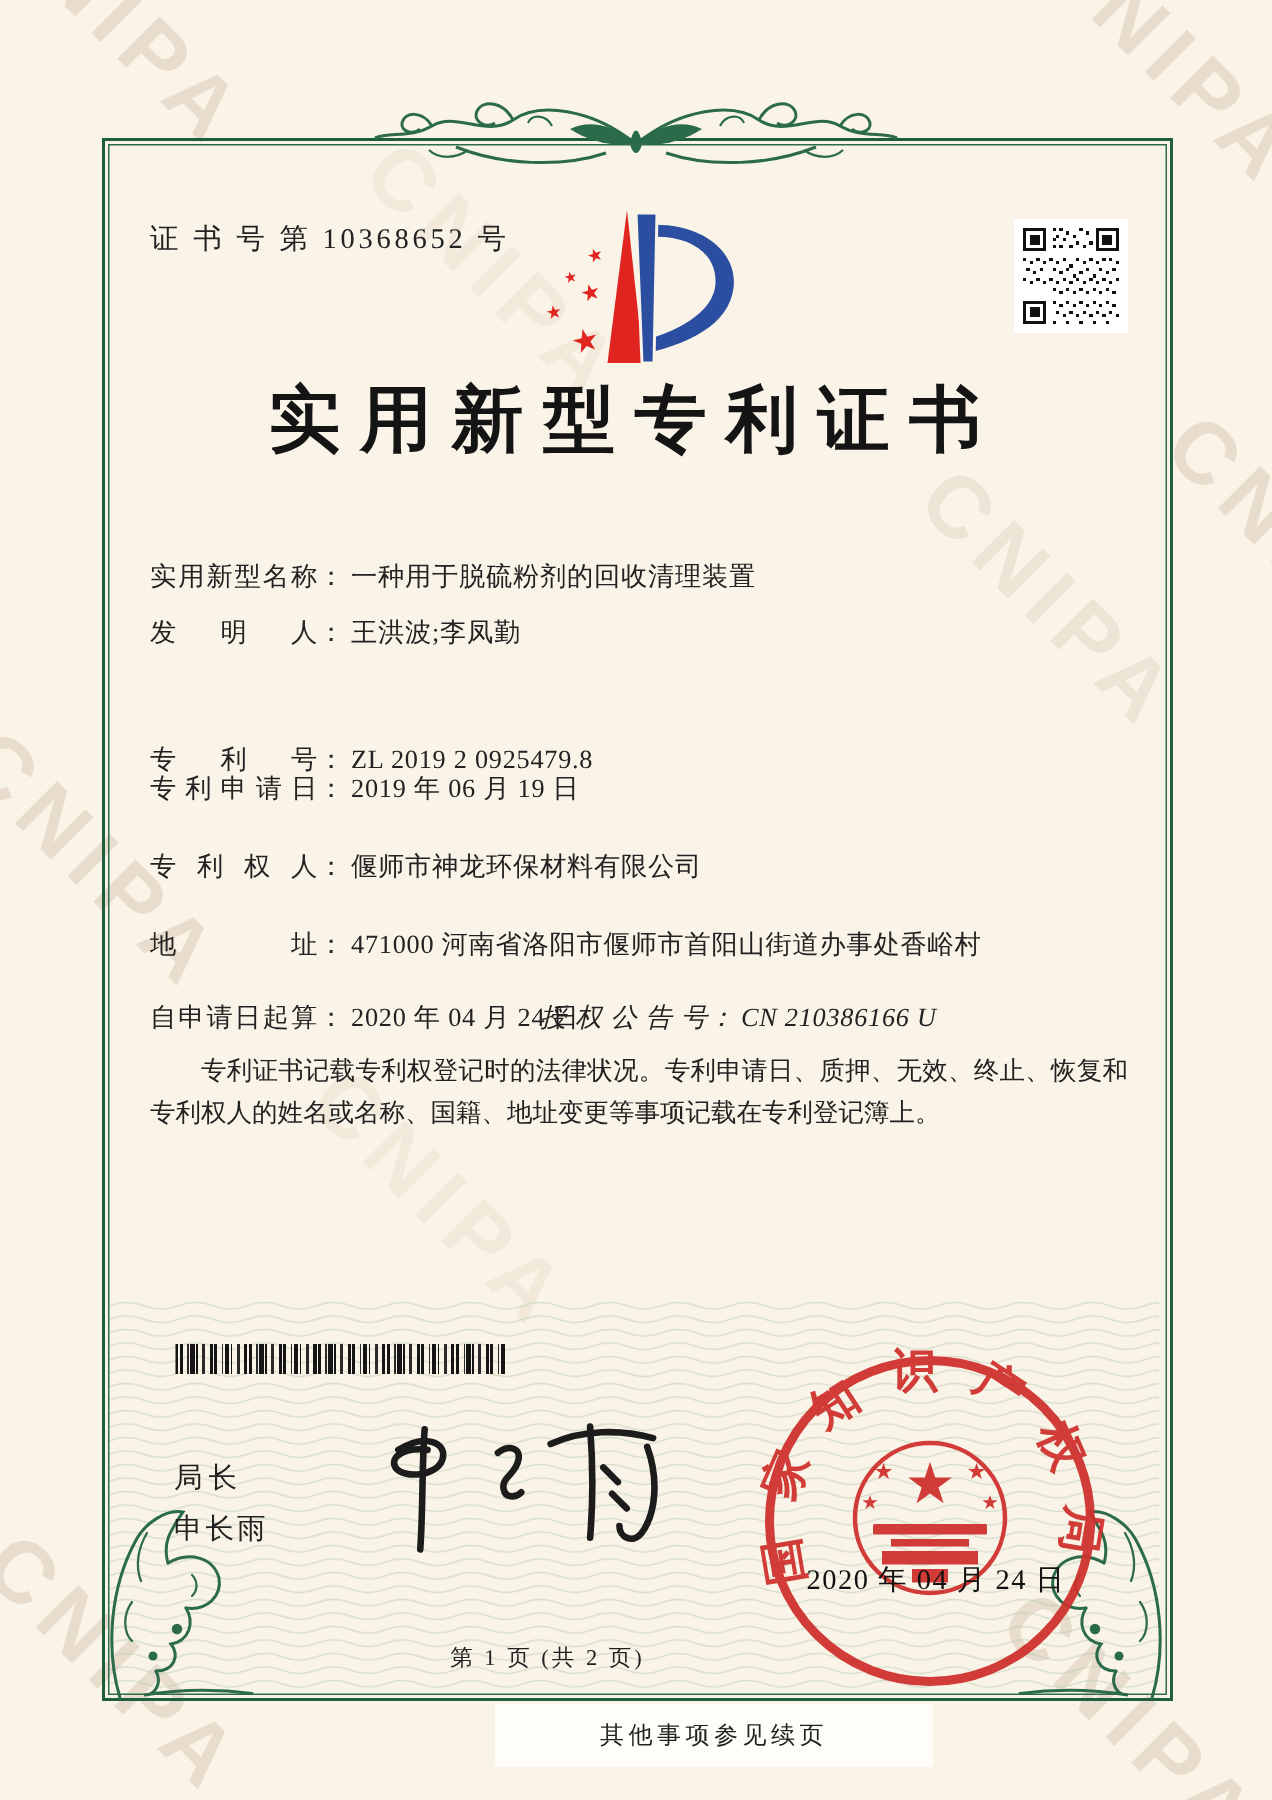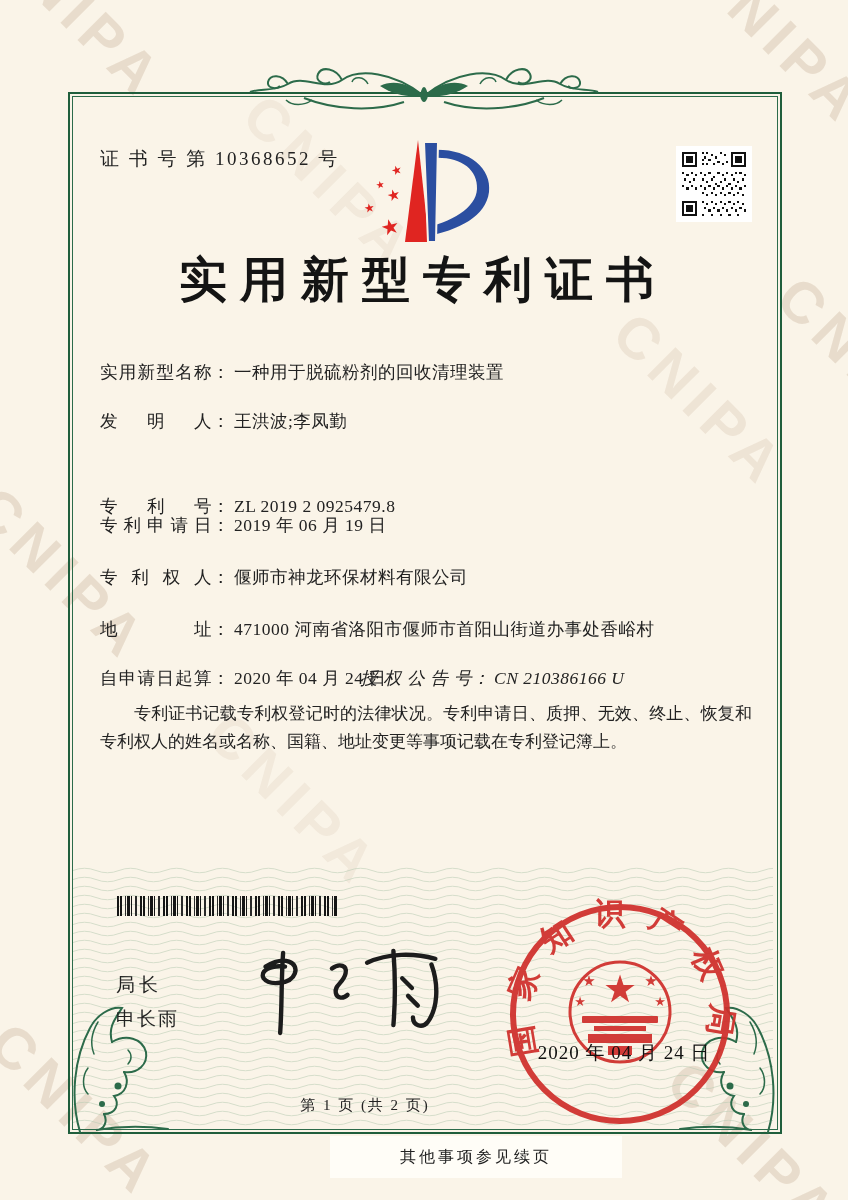--- a/index.html
+++ b/index.html
@@ -47,21 +47,21 @@
       display:flex;align-items:center;justify-content:center;}
   .qr svg{width:64px;height:64px;}
   .title{
     position:absolute;left:68px;top:248px;width:710px;text-align:center;z-index:3;
     font-size:48px;font-weight:bold;letter-spacing:13px;color:#141414;white-space:nowrap;
   }
   
   .row{position:absolute;left:100px;font-size:17.5px;letter-spacing:.5px;white-space:nowrap;z-index:3;}
   .flabel{display:inline-block;width:112px;text-align:justify;text-align-last:justify;}
   .fcolon{margin-right:4px;}
-  .r1{top:360px;} .r2{top:409px;} .r3{top:461px;margin-top:33px;} .r4{top:513px;}
+  .r1{top:372px;} .r2{top:409px;} .r3{top:461px;margin-top:33px;} .r4{top:513px;}
   .r5{top:565px;} .r6{top:617px;} .r7{top:666px;}
   .g2{position:absolute;left:260px;top:0;white-space:nowrap;font-style:italic;}
   
   .paras{position:absolute;left:100px;top:700px;width:652px;z-index:3;
          font-size:17px;line-height:28px;text-align:justify;}
   .paras p{margin:0;text-indent:2em;}
   
   .barcode{
     position:absolute;left:117px;top:896px;width:221px;height:20px;z-index:3;
     background:repeating-linear-gradient(90deg,

